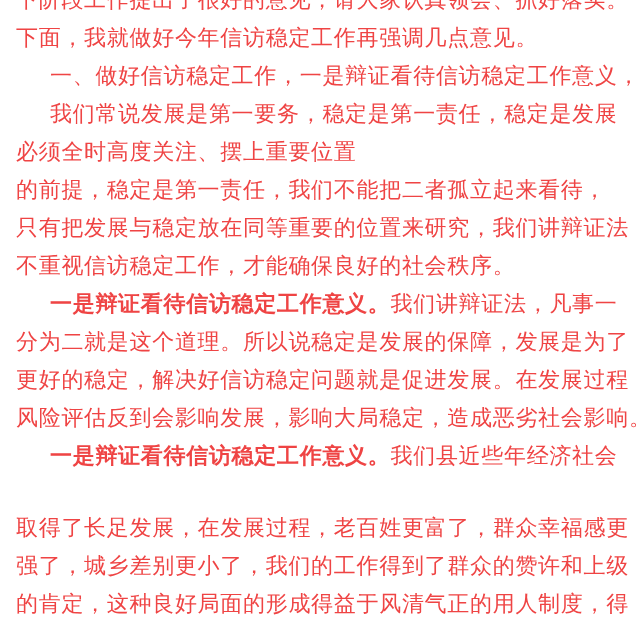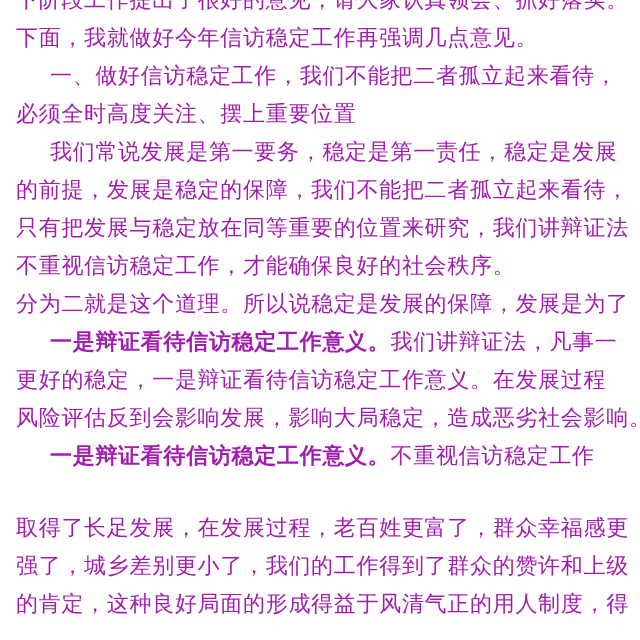--- a/index.html
+++ b/index.html
@@ -3,21 +3,21 @@
 <meta charset="utf-8">
 <style>
   html, body { margin: 0; padding: 0; }
   .page {
     position: relative;
     width: 640px;
     height: 640px;
     background: #ffffff;
     overflow: hidden;
     font-family: "Liberation Serif", "DejaVu Serif", serif;
-    color: #a21caf;
+    color: #ef4444;
   }
   .doc {
     position: absolute;
     top: -19px;
     left: 16px;
     width: 616px;
   }
   .line {
     height: 38px;
     line-height: 38px;
@@ -30,37 +30,37 @@
   .gap { height: 34px; }
 </style>
 </head>
 <body>
 
 <div class="page">
   <div class="doc">
 
     <div class="line">下阶段工作提出了很好的意见，请大家认真领会、抓好落实。</div>
     <div class="line">下面，我就做好今年信访稳定工作再强调几点意见。</div>
-    <div class="line indent">一、做好信访稳定工作，我们不能把二者孤立起来看待，</div>
+    <div class="line indent">一、做好信访稳定工作，一是辩证看待信访稳定工作意义，</div>
+    <div class="line indent">我们常说发展是第一要务，稳定是第一责任，稳定是发展</div>
     <div class="line">必须全时高度关注、摆上重要位置</div>
-    <div class="line indent">我们常说发展是第一要务，稳定是第一责任，稳定是发展</div>
-    <div class="line">的前提，发展是稳定的保障，我们不能把二者孤立起来看待，</div>
+    <div class="line">的前提，稳定是第一责任，我们不能把二者孤立起来看待，</div>
     <div class="line">只有把发展与稳定放在同等重要的位置来研究，我们讲辩证法</div>
     <div class="line">不重视信访稳定工作，才能确保良好的社会秩序。</div>
-
-    <div class="line">分为二就是这个道理。所以说稳定是发展的保障，发展是为了</div>
 
     <div class="line indent">
       <span class="bold">一是辩证看待信访稳定工作意义。</span><span>我们讲辩证法，凡事一</span>
     </div>
-    <div class="line">更好的稳定，一是辩证看待信访稳定工作意义。在发展过程</div>
+
+    <div class="line">分为二就是这个道理。所以说稳定是发展的保障，发展是为了</div>
+    <div class="line">更好的稳定，解决好信访稳定问题就是促进发展。在发展过程</div>
     <div class="line">风险评估反到会影响发展，影响大局稳定，造成恶劣社会影响。</div>
 
     <div class="line indent">
-      <span class="bold">一是辩证看待信访稳定工作意义。</span><span>不重视信访稳定工作</span>
+      <span class="bold">一是辩证看待信访稳定工作意义。</span><span>我们县近些年经济社会</span>
     </div>
 
     <div class="gap"></div>
 
     <div class="line">取得了长足发展，在发展过程，老百姓更富了，群众幸福感更</div>
     <div class="line">强了，城乡差别更小了，我们的工作得到了群众的赞许和上级</div>
     <div class="line">的肯定，这种良好局面的形成得益于风清气正的用人制度，得</div>
 
   </div>
 </div>

